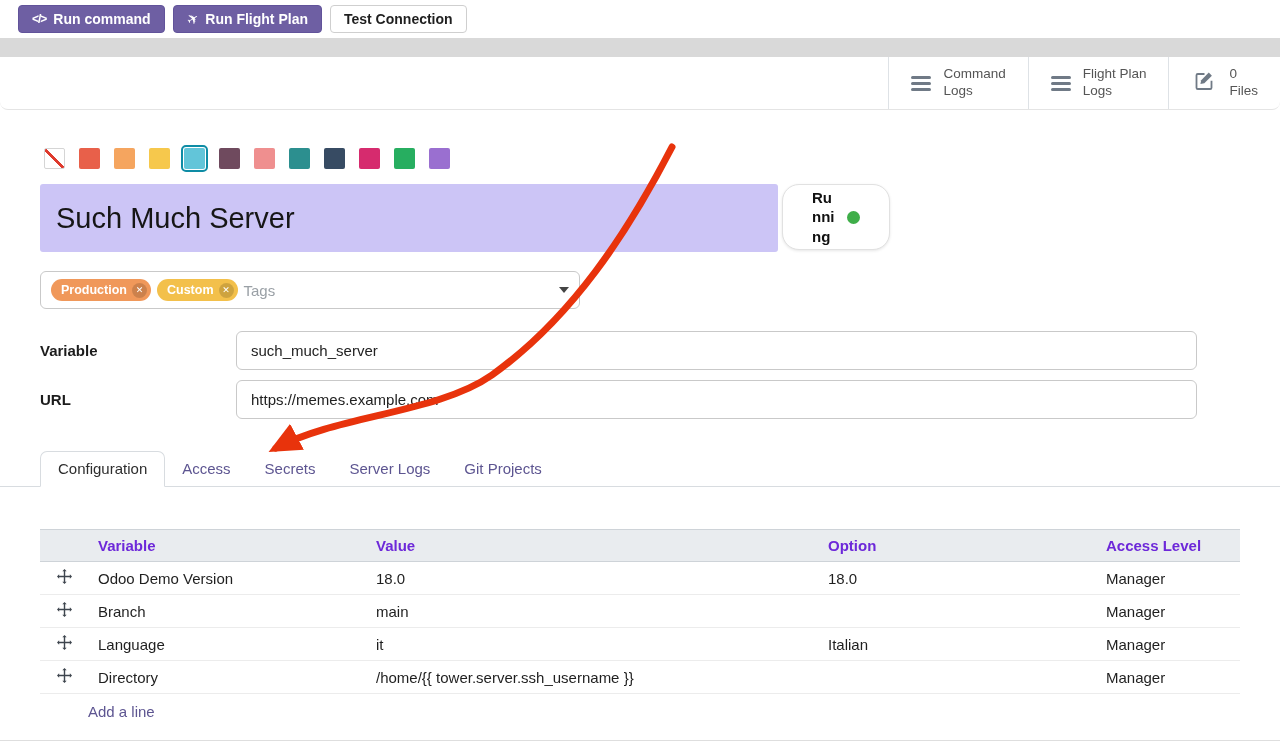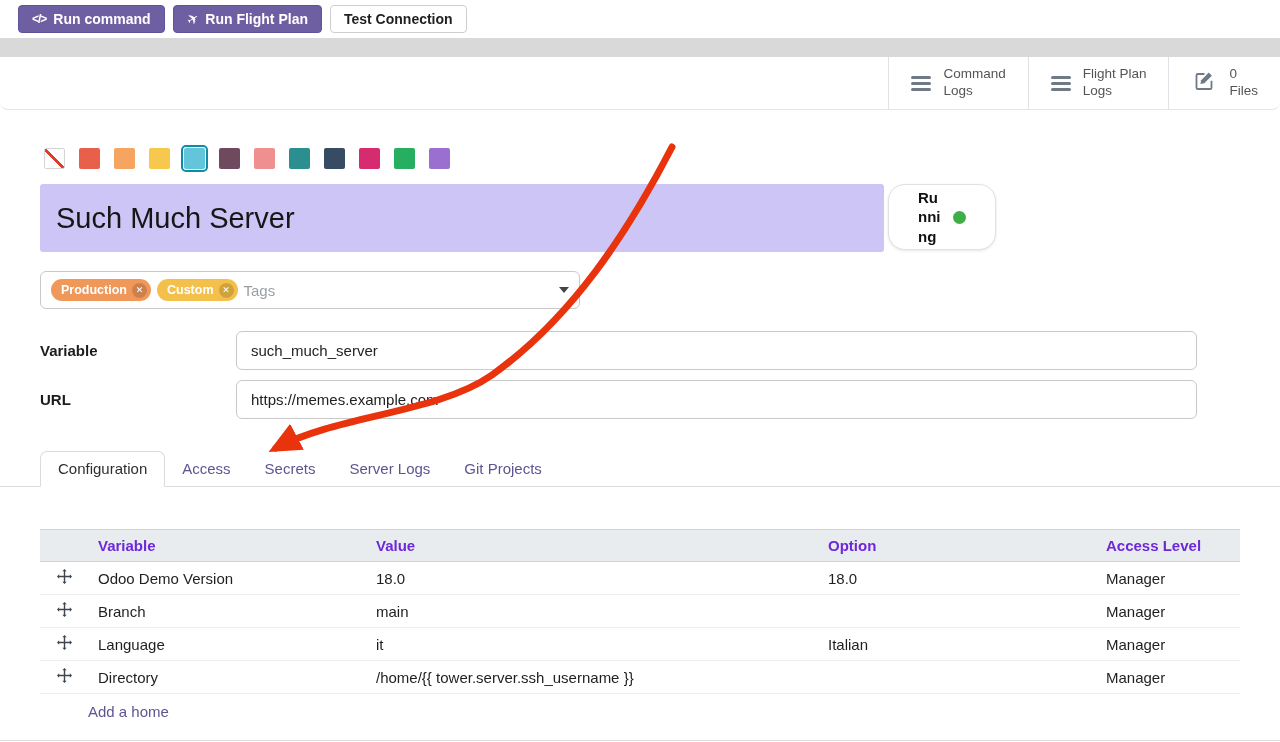--- a/index.html
+++ b/index.html
@@ -34,21 +34,21 @@
   
   .content { position:absolute; top:110px; left:0; right:0; }
 
   .palette { margin:38px 0 0 44px; display:flex; gap:14px; }
   .swatch { width:21px; height:21px; border-radius:2px; display:inline-block; cursor:pointer; }
   .swatch.none { background:#fff; border:1px solid #d5d5d5;
     background-image:linear-gradient(45deg, transparent 44%, #df3a2d 44%, #df3a2d 55%, transparent 55%); }
   .swatch.selected { outline:2px solid #0e8ca5; outline-offset:1px; }
 
   .title-row { margin:15px 0 0 40px; display:flex; align-items:stretch; gap:4px; }
-  .title-input { width:844px; height:68px; background:#ccc5f6; border:none; outline:none;
+  .title-input { width:738px; height:68px; background:#ccc5f6; border:none; outline:none;
                  border-radius:3px; font-size:29px; color:#161616; padding:0 16px;
                  font-family:inherit; }
   .status-card { width:108px; height:66px; background:#fff; border:1px solid #e1e1e1;
                  border-radius:17px; box-shadow:0 1px 3px rgba(0,0,0,.10);
                  display:flex; align-items:center; gap:9px; padding:0 29px; cursor:pointer; }
   .status-label { width:50px; font-size:15px; font-weight:700; color:#111;
                   word-break:break-all; line-height:1.3; }
   .status-dot { width:13px; height:13px; border-radius:50%; background:#3fae49; flex:none; }
 
   .tags-box { margin:19px 0 0 40px; width:540px; height:38px; border:1px solid #c9c9c9;
@@ -247,21 +247,21 @@
                 <path d="M8 0L10.3 2.3H8.75V7.25H13.7V5.7L16 8L13.7 10.3V8.75H8.75V13.7H10.3L8 16L5.7 13.7H7.25V8.75H2.3V10.3L0 8L2.3 5.7V7.25H7.25V2.3H5.7Z"></path>
               </svg></td>
             <td class="colw0">Directory</td>
             <td class="colw1">/home/{{ tower.server.ssh_username }}</td>
             <td class="colw2"></td>
             <td>Manager</td>
           </tr>
         </tbody>
     </table>
     <div class="add-line-row">
-      <a>Add a home</a>
+      <a>Add a line</a>
     </div>
 
   </div>
 
   <div class="bottom-line"></div>
 
   <svg class="arrow-overlay" width="1280" height="742" viewBox="0 0 1280 742">
     <defs>
       <marker id="ah" markerWidth="4.6" markerHeight="4.2" refX="3.4" refY="2.1" orient="auto">
         <path d="M0,0 L4.6,2.1 L0,4.2 Z" fill="#e8330c"></path>

